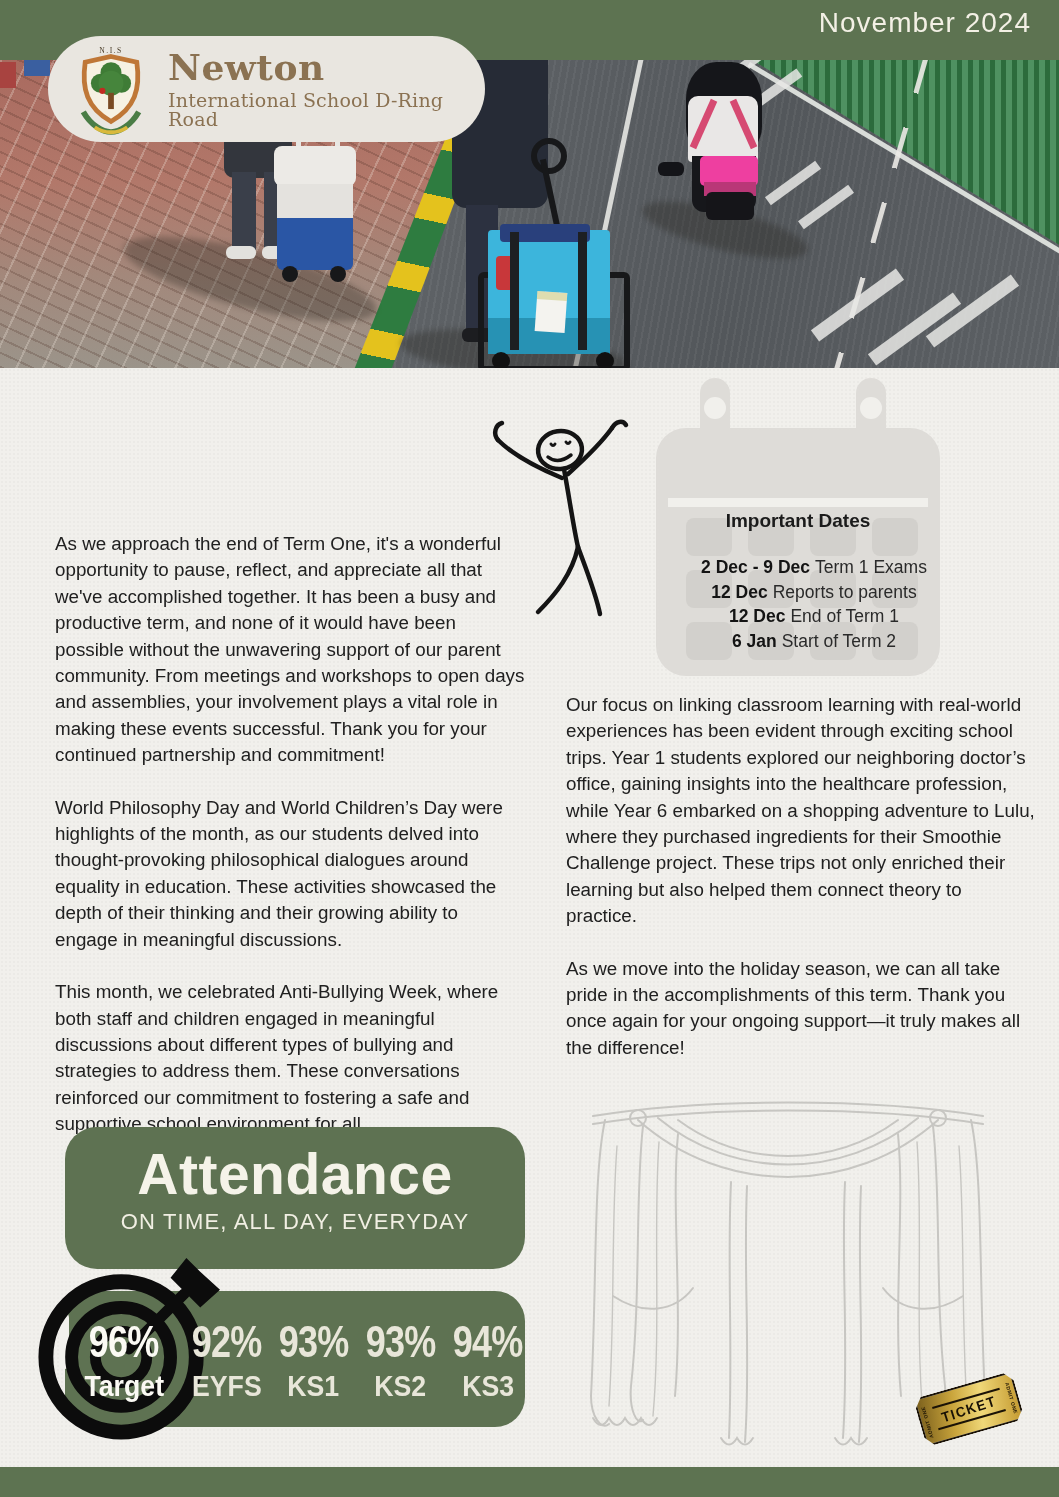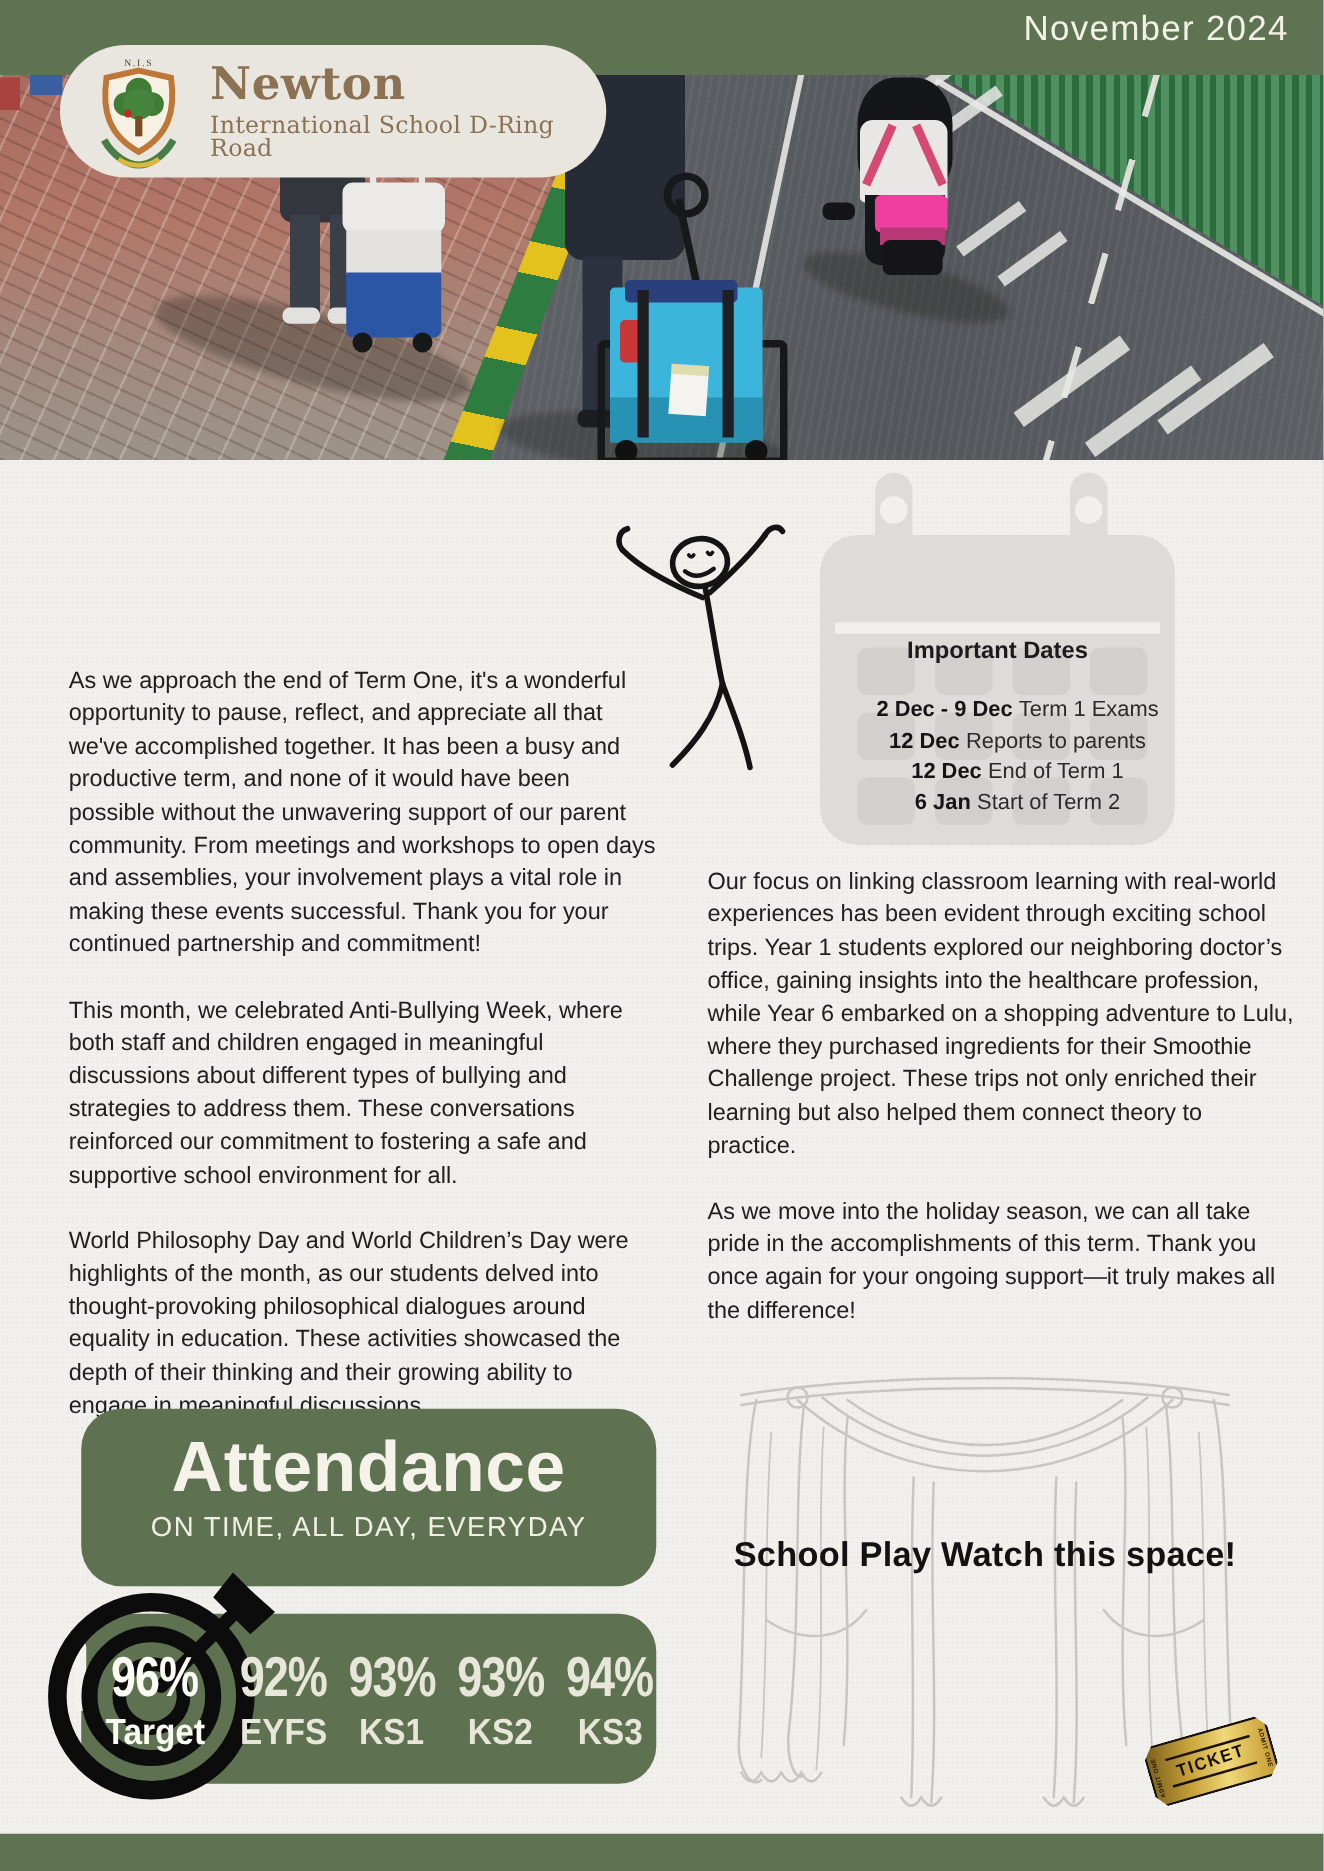--- a/index.html
+++ b/index.html
@@ -263,22 +263,22 @@
       <div class="cal-title">Important Dates</div>
       <div class="cal-line"><b>2 Dec - 9 Dec</b><span>Term 1 Exams</span></div>
       <div class="cal-line"><b>12 Dec</b><span>Reports to parents</span></div>
       <div class="cal-line"><b>12 Dec</b><span>End of Term 1</span></div>
       <div class="cal-line"><b>6 Jan</b><span>Start of Term 2</span></div>
     </div>
   </div>
 
   <div class="col col-left">
     <p>As we approach the end of Term One, it's a wonderful opportunity to pause, reflect, and appreciate all that we've accomplished together. It has been a busy and productive term, and none of it would have been possible without the unwavering support of our parent community. From meetings and workshops to open days and assemblies, your involvement plays a vital role in making these events successful. Thank you for your continued partnership and commitment!</p>
+    <p>World Philosophy Day and World Children’s Day were highlights of the month, as our students delved into thought-provoking philosophical dialogues around equality in education. These activities showcased the depth of their thinking and their growing ability to engage in meaningful discussions.</p>
     <p>This month, we celebrated Anti-Bullying Week, where both staff and children engaged in meaningful discussions about different types of bullying and strategies to address them. These conversations reinforced our commitment to fostering a safe and supportive school environment for all.</p>
-    <p>World Philosophy Day and World Children’s Day were highlights of the month, as our students delved into thought-provoking philosophical dialogues around equality in education. These activities showcased the depth of their thinking and their growing ability to engage in meaningful discussions.</p>
   </div>
   <div class="col col-right">
     <p>Our focus on linking classroom learning with real-world experiences has been evident through exciting school trips. Year 1 students explored our neighboring doctor’s office, gaining insights into the healthcare profession, while Year 6 embarked on a shopping adventure to Lulu, where they purchased ingredients for their Smoothie Challenge project. These trips not only enriched their learning but also helped them connect theory to practice.</p>
     <p>As we move into the holiday season, we can all take pride in the accomplishments of this term. Thank you once again for your ongoing support—it truly makes all the difference!</p>
   </div>
 
   <div class="att-box">
     <div class="att-title">Attendance</div>
     <div class="att-sub">ON TIME, ALL DAY, EVERYDAY</div>
   </div>
@@ -338,21 +338,20 @@
       <path d="M334,56 C340,140 332,240 340,330" stroke-width="1.4"></path>
       <path d="M380,210 C350,230 318,226 300,202"></path>
       <path d="M336,332 q8,14 16,0 q8,14 16,0 q8,14 16,0 q8,14 16,0"></path>
       <path d="M148,96 C144,180 150,262 146,352"></path>
       <path d="M164,100 C160,190 168,272 162,356"></path>
       <path d="M138,352 q8,13 16,0 q8,13 16,0"></path>
       <path d="M262,96 C258,180 266,262 260,352"></path>
       <path d="M278,100 C274,190 282,272 276,356"></path>
       <path d="M252,352 q8,13 16,0 q8,13 16,0"></path>
     </svg>
-    <div class="play-caption">School Play Watch this space!</div>
   </div>
 
   <div class="ticket">
     <div class="ticket-inner">
       <span class="ticket-word">TICKET</span>
     </div>
     <span class="stub stub-l">ADMIT ONE</span>
     <span class="stub stub-r">ADMIT ONE</span>
   </div>
 

